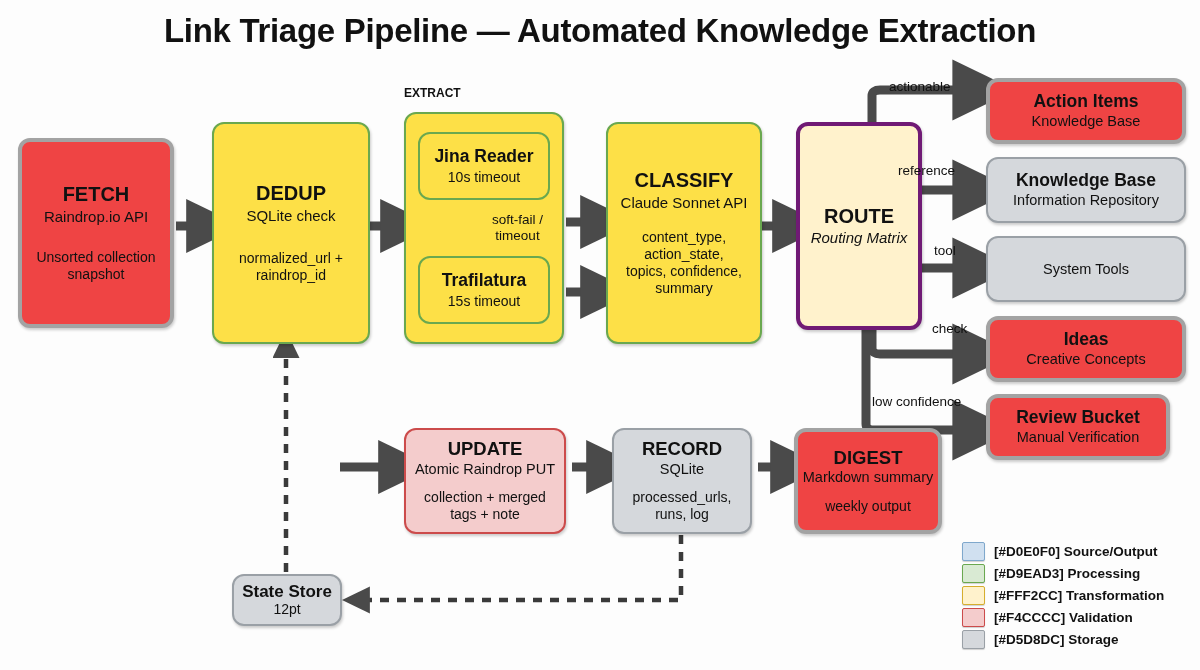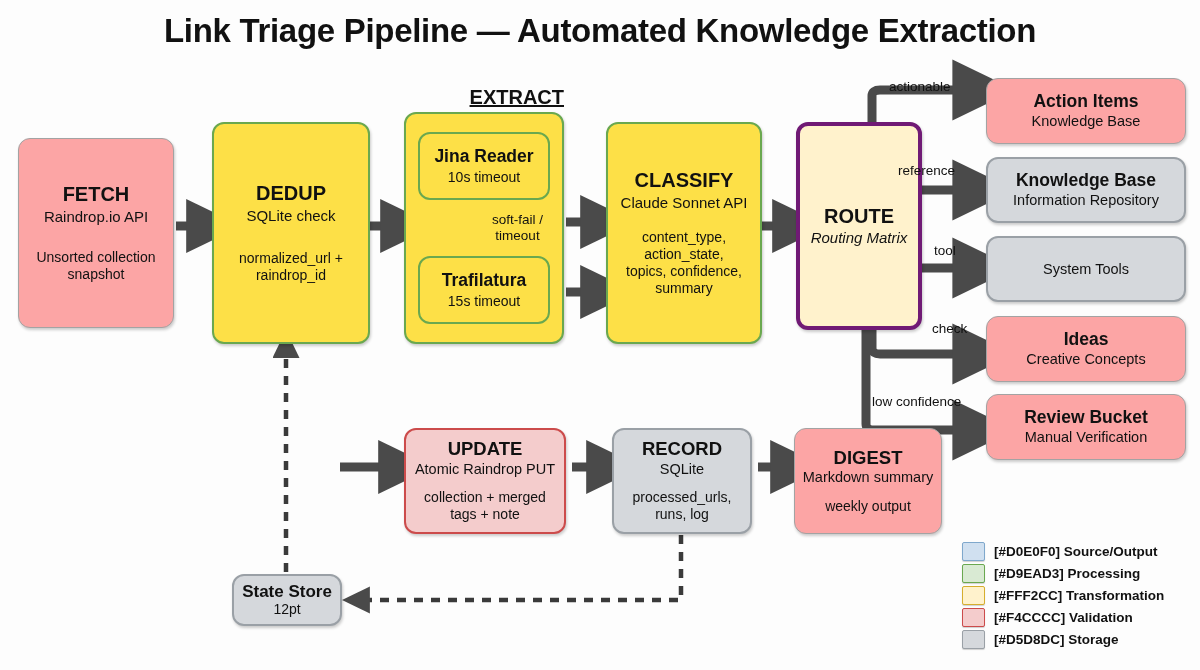--- a/index.html
+++ b/index.html
@@ -20,28 +20,28 @@
     position:absolute;box-sizing:border-box;
     border-radius:12px;display:flex;flex-direction:column;
     align-items:center;justify-content:center;text-align:center;
     box-shadow:1px 2px 3px rgba(0,0,0,0.20);
   }
   .n-title{font-weight:bold;line-height:1.12;}
   .n-sub{line-height:1.18;}
   .n-det{line-height:1.2;}
 
   
-  .c-source{background:#fca5a5;border:1px solid #a3a3a3;}
+  .c-source{background:#ef4444;border:4px solid #a3a3a3;}
   .c-proc{background:#fde047;border:2px solid #6AA84F;}
   .c-trans{background:#FFF2CC;border:4px solid #701a75;}
   .c-valid{background:#F4CCCC;border:2px solid #CC4B4B;}
   .c-store{background:#D5D8DC;border:2px solid #9AA0A6;}
 
   .group-label{
-    position:absolute;font-size:20px;font-weight:bold;text-align:right;text-decoration:underline;
+    position:absolute;font-size:12px;font-weight:bold;text-align:left;
   }
   .edge-label{
     position:absolute;font-size:13.5px;color:#111;white-space:nowrap;
     background:transparent;
   }
 
   
   .legend{position:absolute;left:962px;top:540px;width:236px;}
   .leg-row{display:flex;align-items:center;height:22px;}
   .leg-sw{width:21px;height:17px;border-radius:2px;margin-right:9px;flex:none;
@@ -157,21 +157,21 @@
 
   <div class="node c-store" style="left:986px;top:236px;width:200px;height:66px;padding:2px;">
     <div class="n-sub" style="font-size:14.5px;margin-top:1px;">System Tools</div>
   </div>
 
   <div class="node c-source" style="left:986px;top:316px;width:200px;height:66px;padding:2px;">
     <div class="n-title" style="font-size:17.5px;">Ideas</div>
     <div class="n-sub" style="font-size:14.5px;margin-top:1px;">Creative Concepts</div>
   </div>
 
-  <div class="node c-source" style="left:986px;top:394px;width:200px;height:66px;padding:2px;">
+  <div class="node c-source" style="left:986px;top:394px;width:184px;height:66px;padding:2px;">
     <div class="n-title" style="font-size:17.5px;">Review Bucket</div>
     <div class="n-sub" style="font-size:14.5px;margin-top:1px;">Manual Verification</div>
   </div>
 
   <div class="node c-valid" style="left:404px;top:428px;width:162px;height:106px;padding:6px 4px;">
     <div class="n-title" style="font-size:18.5px;">UPDATE</div>
     <div class="n-sub" style="font-size:14.5px;margin-top:1px;">Atomic Raindrop PUT</div>
     <div class="n-det multiline" style="font-size:14px;margin-top:11px;">collection + merged<br>tags + note</div>
   </div>
 

